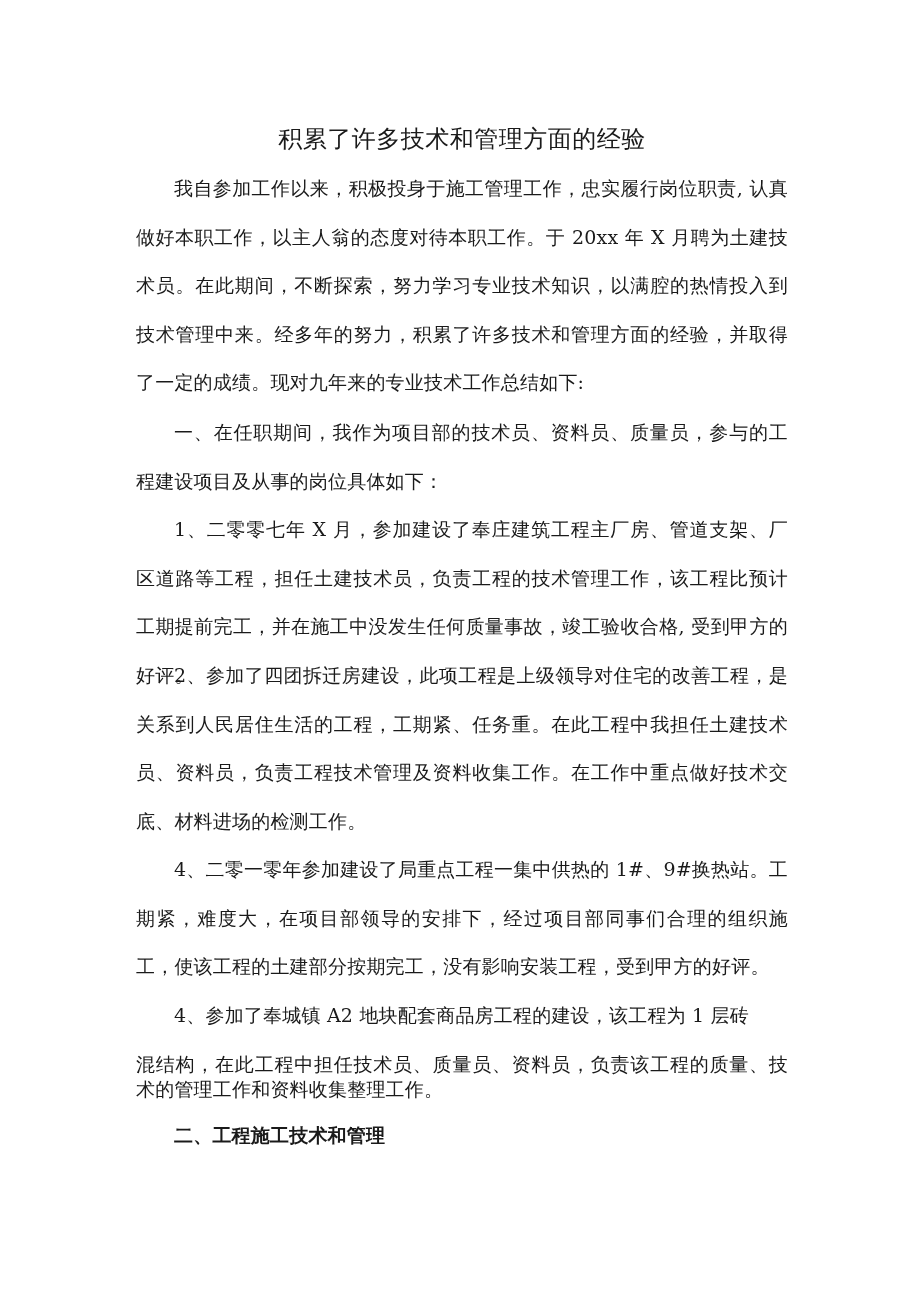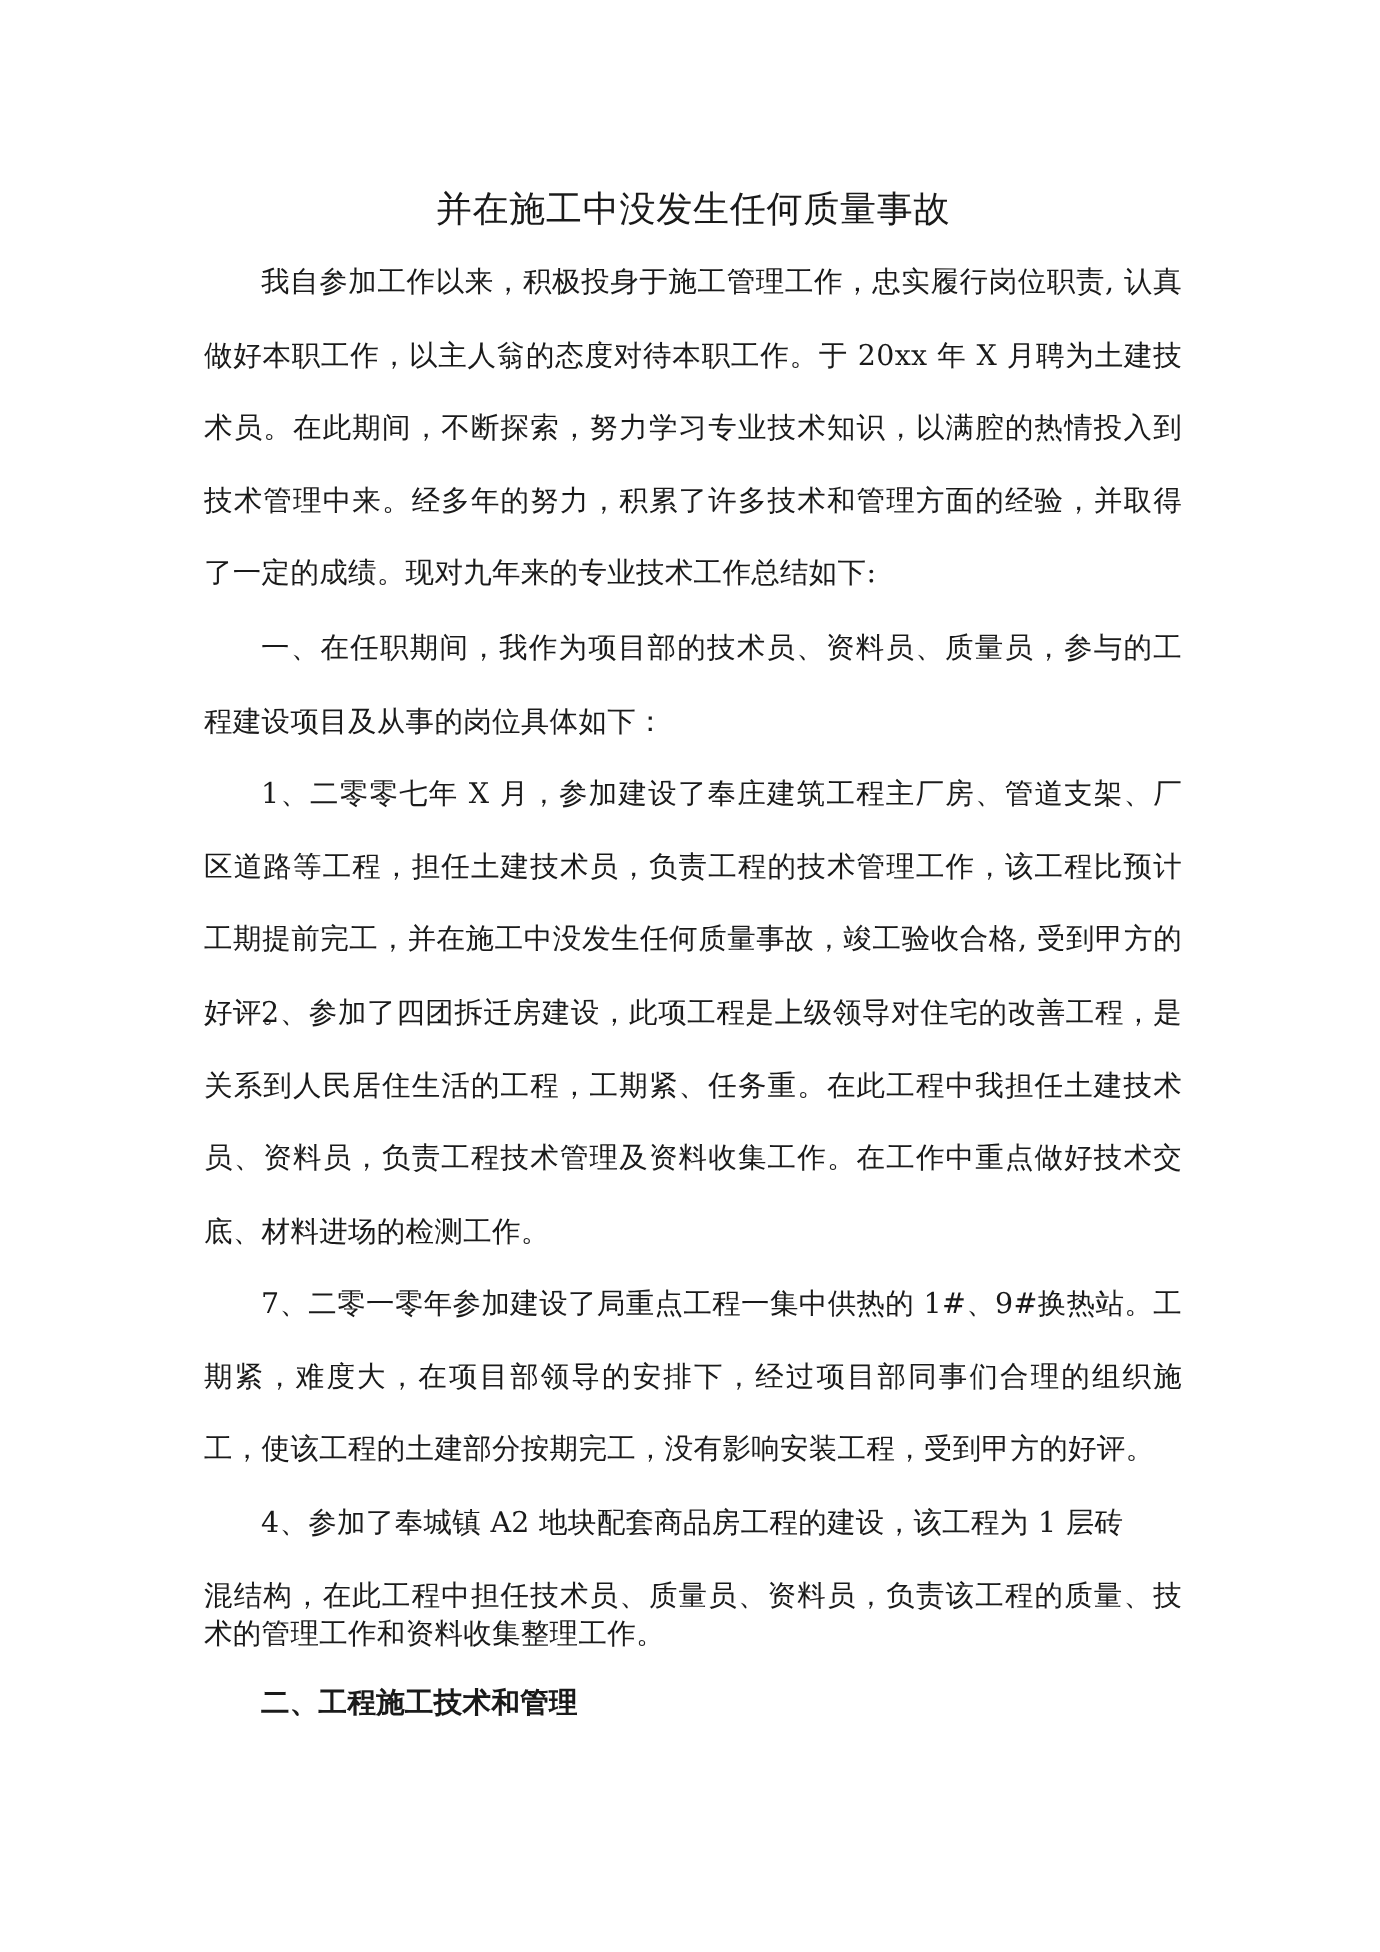--- a/index.html
+++ b/index.html
@@ -44,30 +44,30 @@
       text-align-last: left;
       letter-spacing: 0.2px;
     }
     .indent { text-indent: 38px; }
     .tight { line-height: 25px; }
   </style>
 </head>
 <body>
 
 <div class="page">
-  <h1 class="title">并在施工中没发生任何质量事故</h1>
+  <h1 class="title">积累了许多技术和管理方面的经验</h1>
 
   <p class="para indent" style="top:164px;">我自参加工作以来，积极投身于施工管理工作，忠实履行岗位职责, 认真做好本职工作，以主人翁的态度对待本职工作。于 20xx 年 X 月聘为土建技术员。在此期间，不断探索，努力学习专业技术知识，以满腔的热情投入到技术管理中来。经多年的努力，积累了许多技术和管理方面的经验，并取得了一定的成绩。现对九年来的专业技术工作总结如下:</p>
 
   <p class="para indent" style="top:408px;">一、在任职期间，我作为项目部的技术员、资料员、质量员，参与的工程建设项目及从事的岗位具体如下：</p>
 
   <p class="para indent" style="top:505px;">1、二零零七年 X 月，参加建设了奉庄建筑工程主厂房、管道支架、厂区道路等工程，担任土建技术员，负责工程的技术管理工作，该工程比预计工期提前完工，并在施工中没发生任何质量事故，竣工验收合格, 受到甲方的好评。</p>
 
   <p class="para indent" style="top:651px;">2、参加了四团拆迁房建设，此项工程是上级领导对住宅的改善工程，是关系到人民居住生活的工程，工期紧、任务重。在此工程中我担任土建技术员、资料员，负责工程技术管理及资料收集工作。在工作中重点做好技术交底、材料进场的检测工作。</p>
 
-  <p class="para indent" style="top:845px;">7、二零一零年参加建设了局重点工程一集中供热的 1#、9#换热站。工期紧，难度大，在项目部领导的安排下，经过项目部同事们合理的组织施工，使该工程的土建部分按期完工，没有影响安装工程，受到甲方的好评。</p>
+  <p class="para indent" style="top:845px;">4、二零一零年参加建设了局重点工程一集中供热的 1#、9#换热站。工期紧，难度大，在项目部领导的安排下，经过项目部同事们合理的组织施工，使该工程的土建部分按期完工，没有影响安装工程，受到甲方的好评。</p>
 
   <p class="para indent" style="top:991px;">4、参加了奉城镇 A2 地块配套商品房工程的建设，该工程为 1 层砖</p>
 
   <p class="para tight" style="top:1052px;">混结构，在此工程中担任技术员、质量员、资料员，负责该工程的质量、技术的管理工作和资料收集整理工作。</p>
 
   <p class="para indent" style="top:1111px;font-weight:bold;">二、工程施工技术和管理</p>
 </div>
 
 </body></html>

